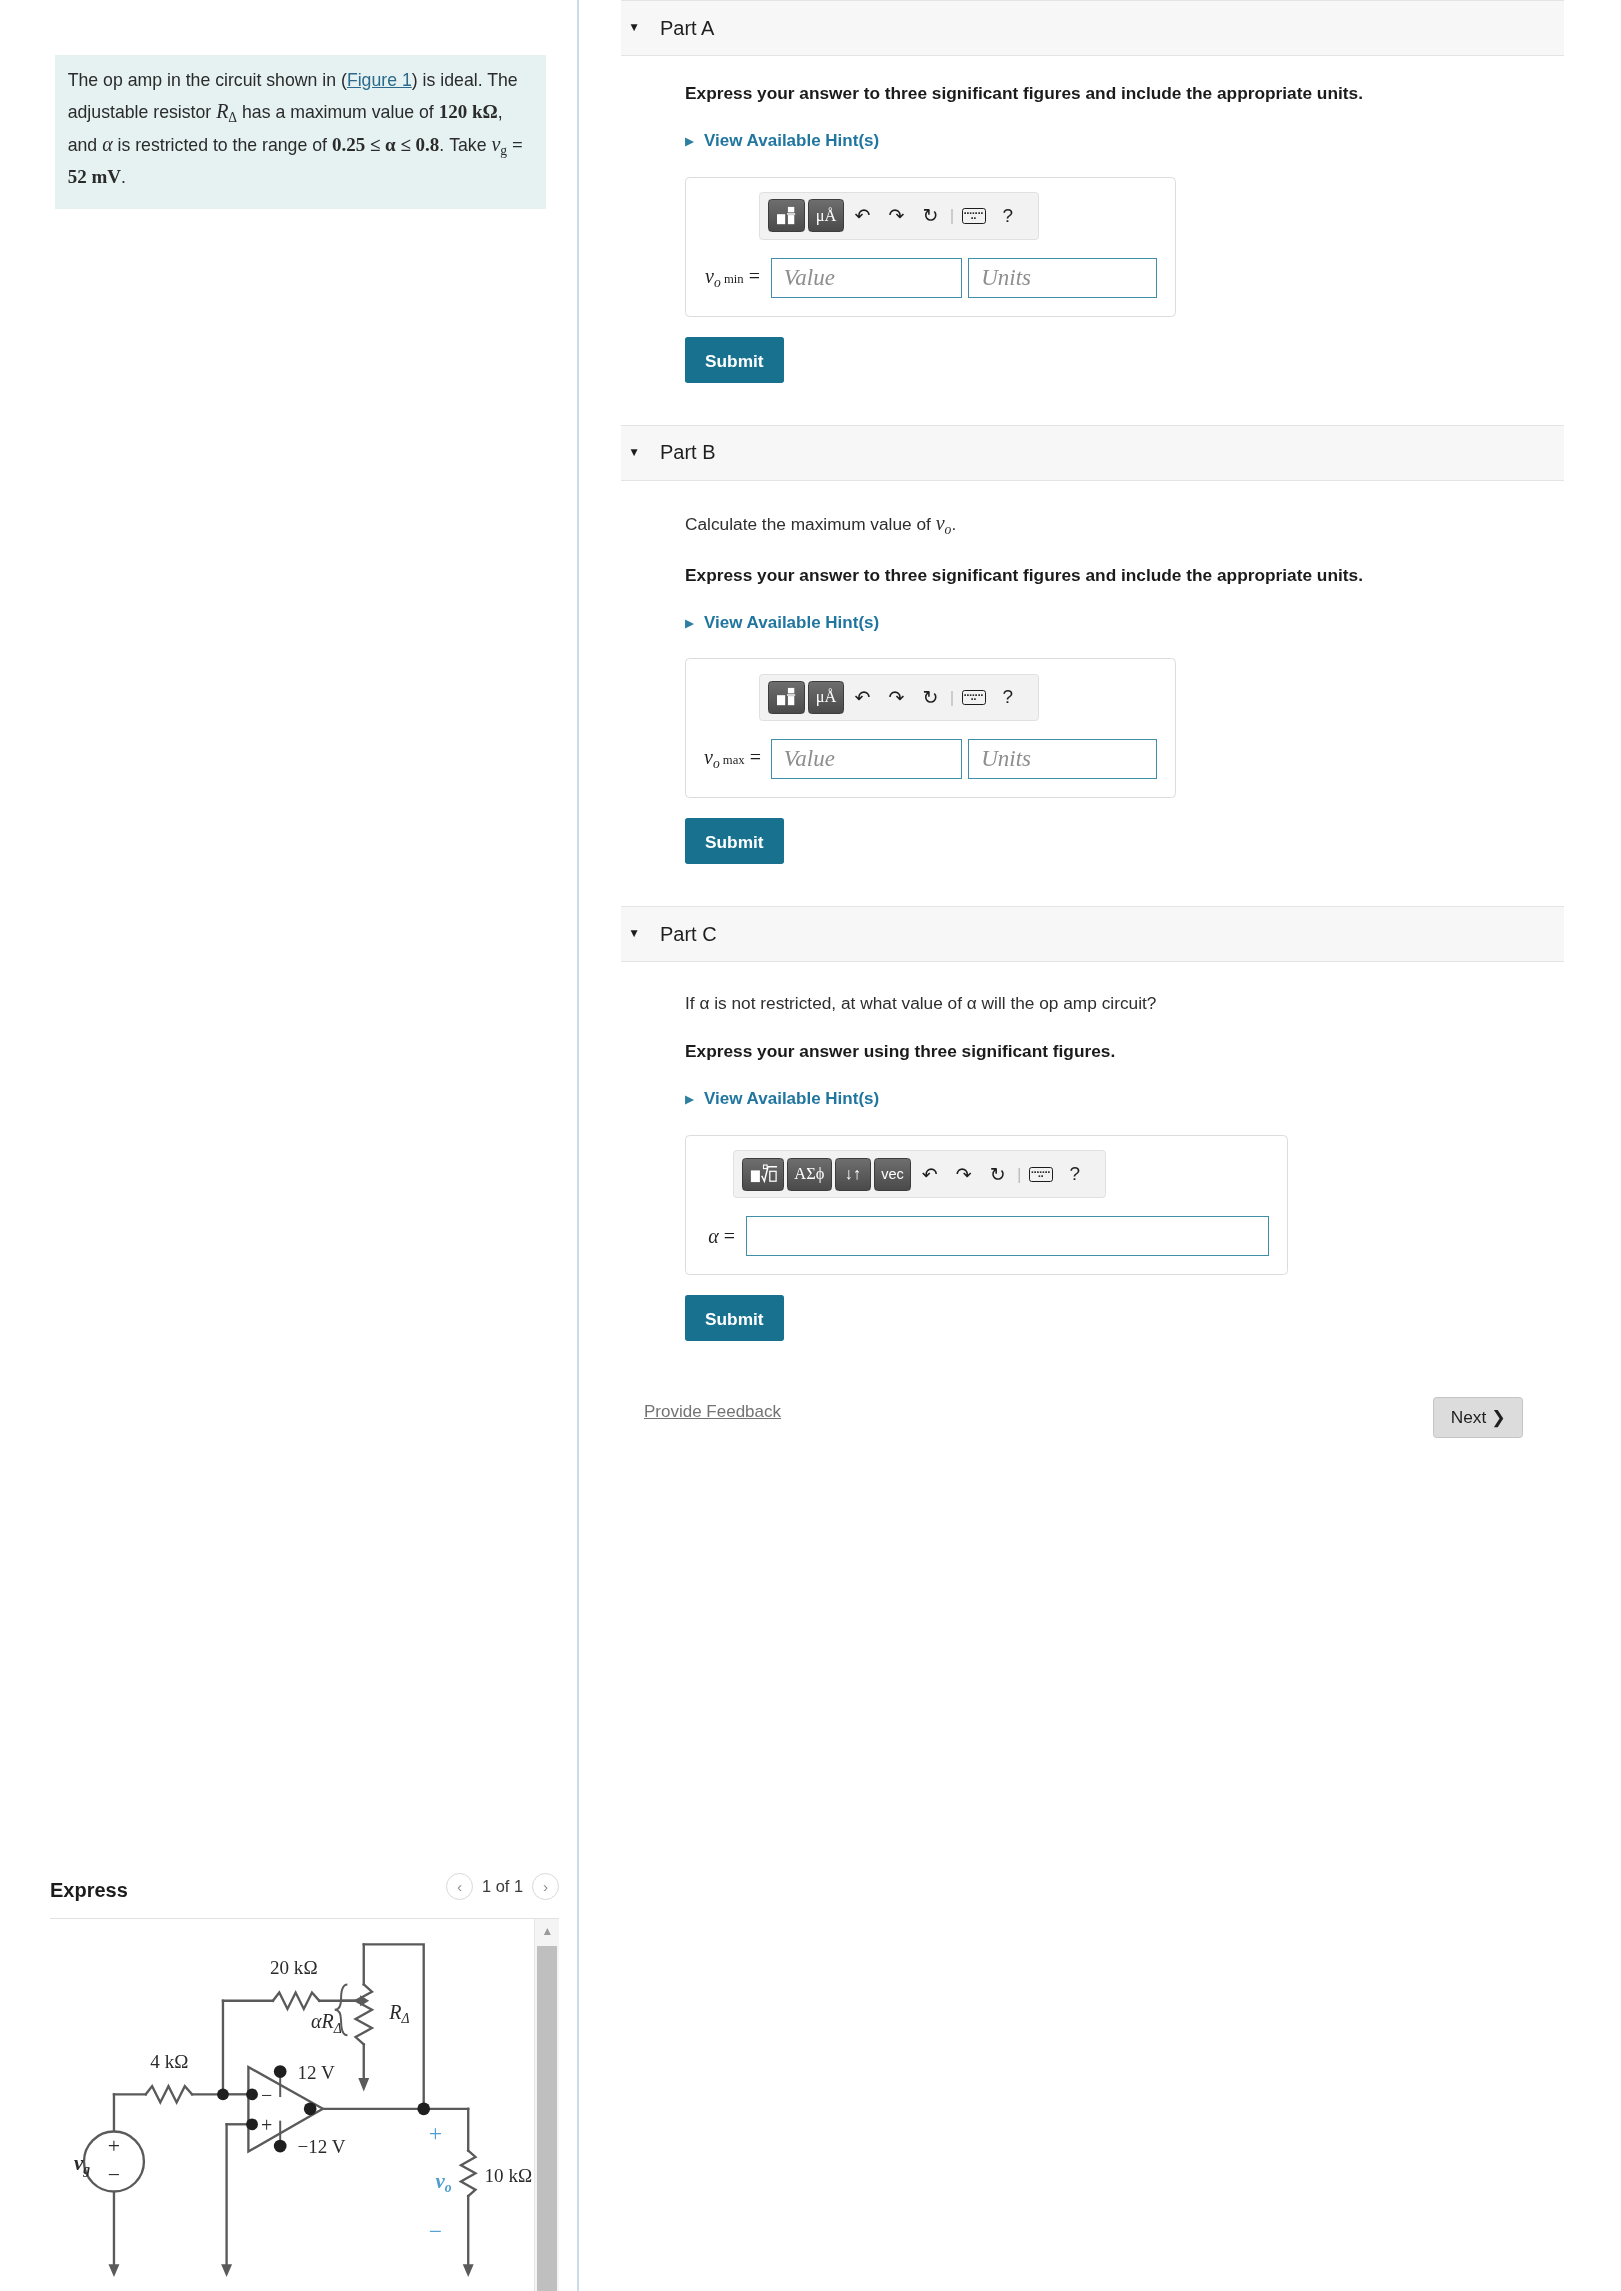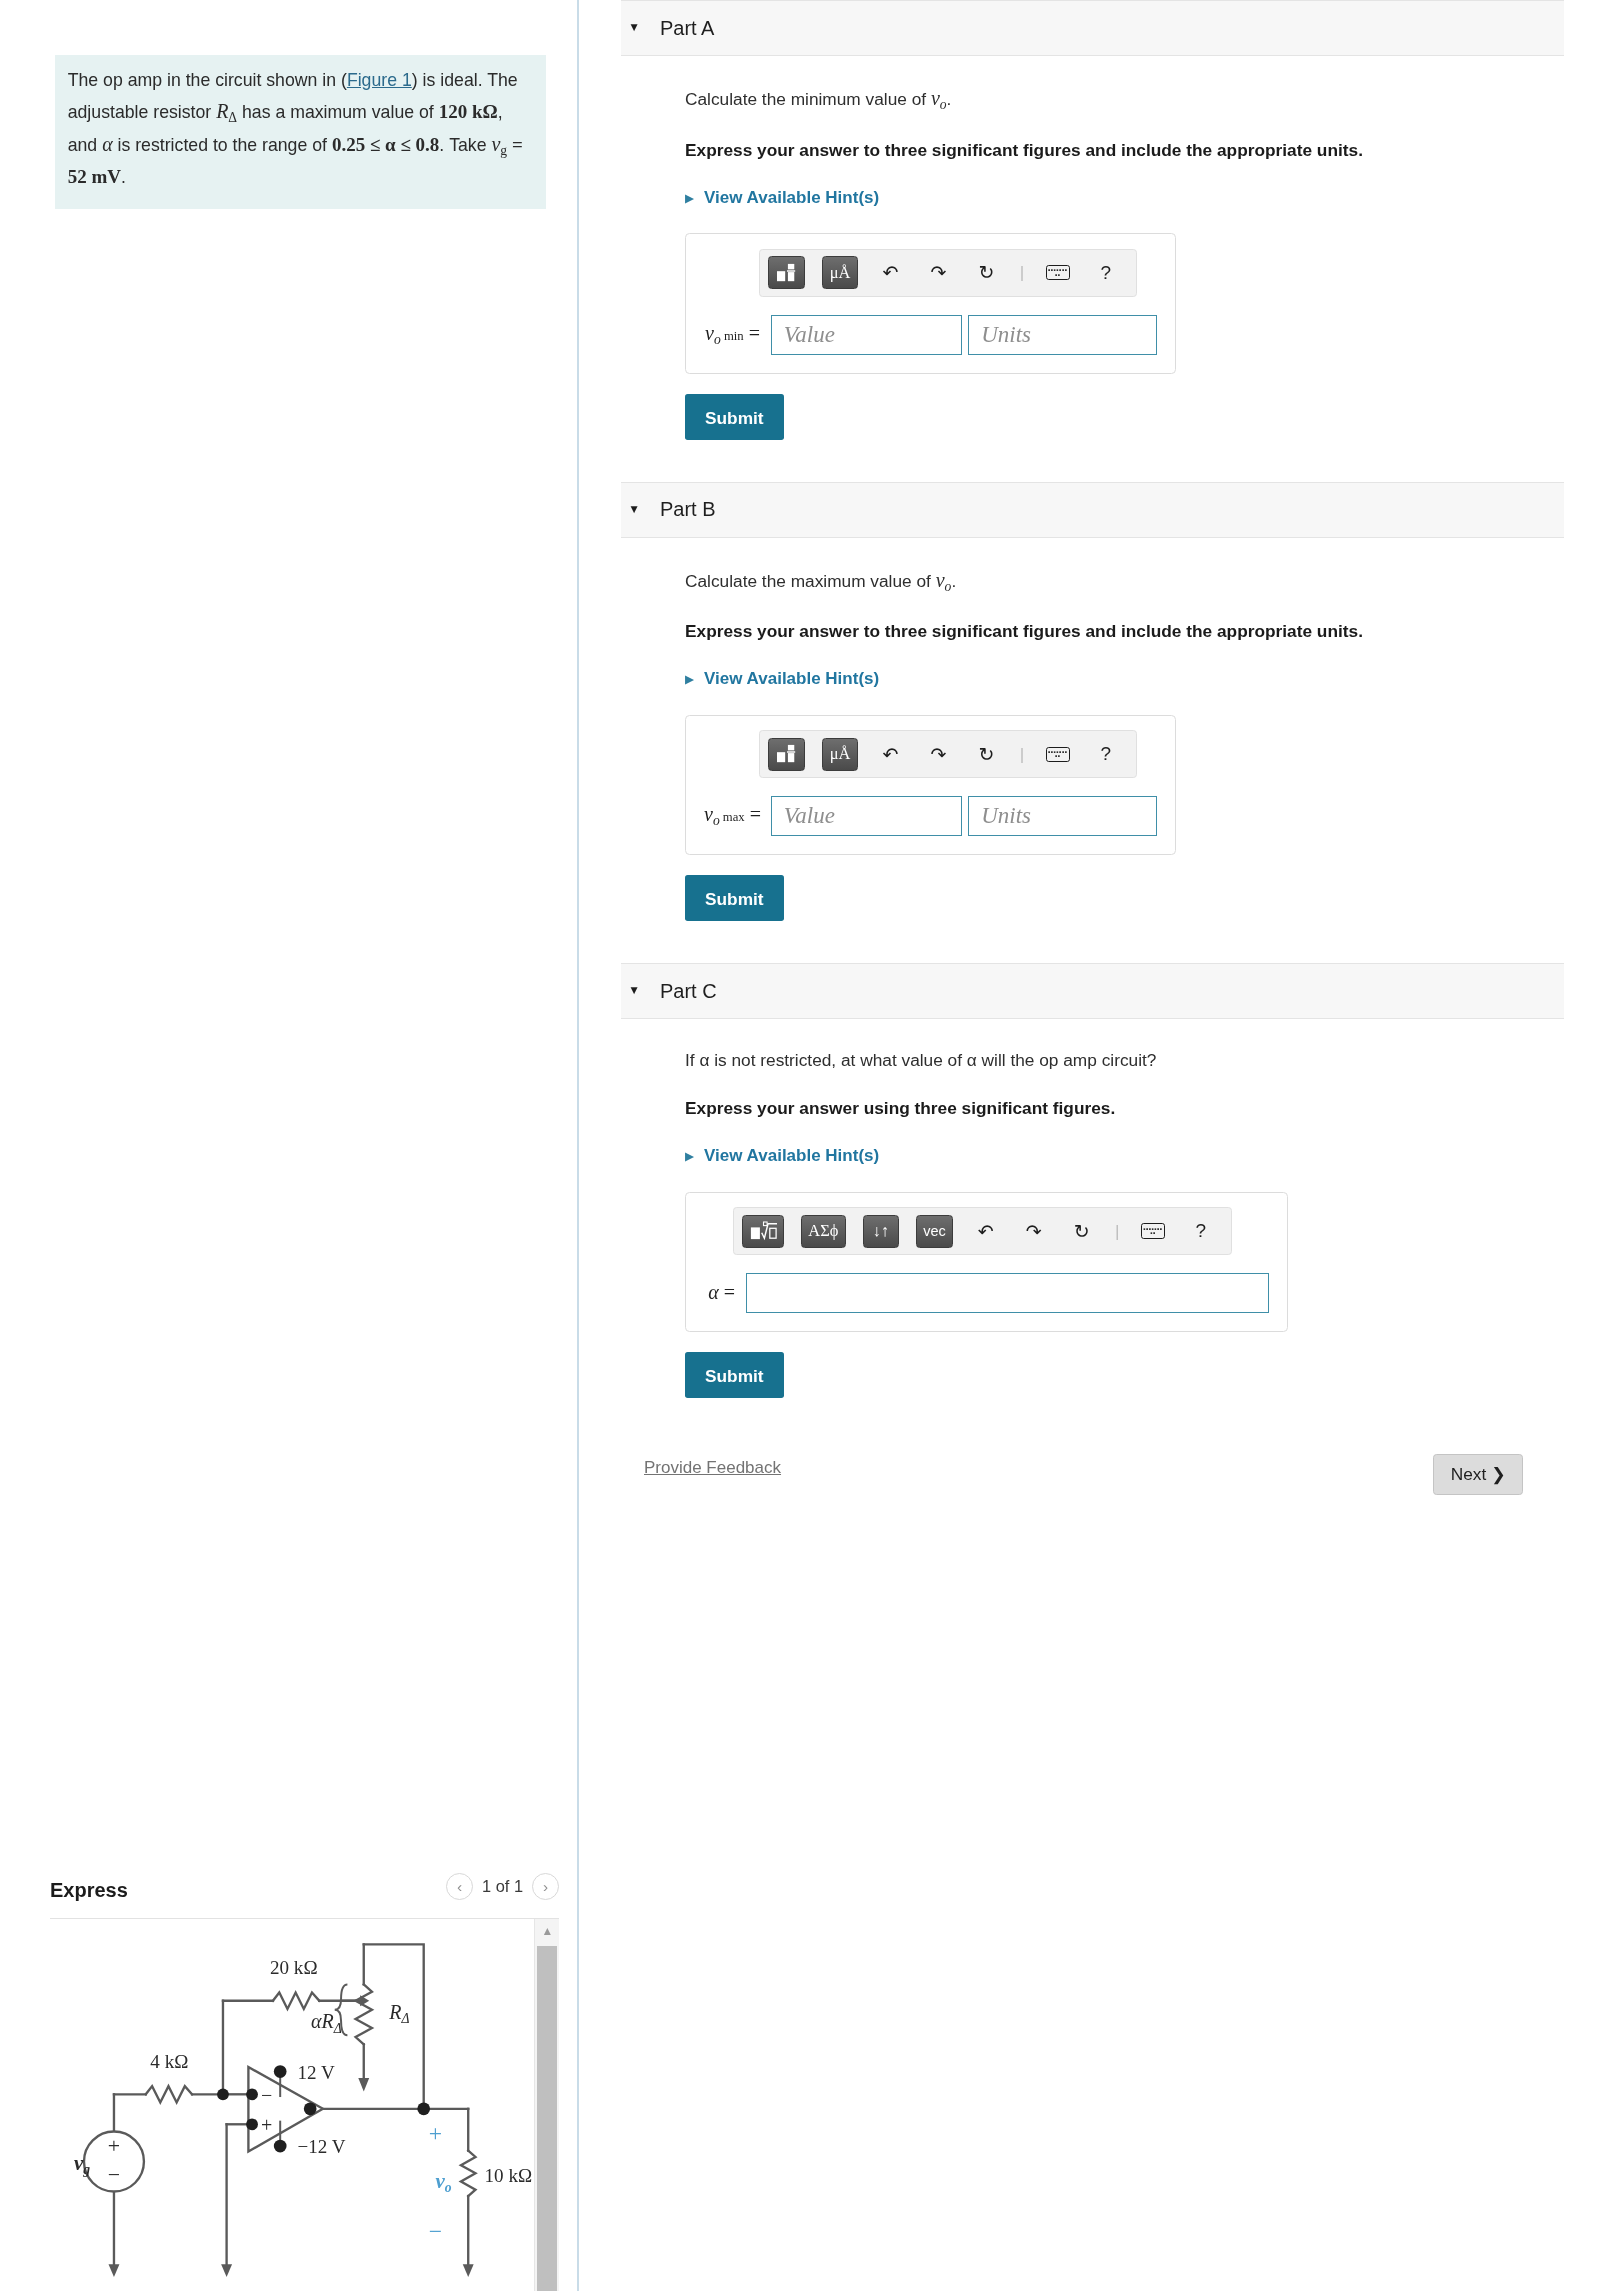--- a/index.html
+++ b/index.html
@@ -101,21 +101,21 @@
   .answer-box {
     margin-top: 25.5px;
     border: 0.9px solid #dcdcdc; border-radius: 4.5px;
     background: #fff;
     display: inline-block;
     padding: 0 0 18px 0;
   }
   .toolbar {
     margin: 14.5px 16.4px 0 73px;
     background: #f2f2f2; border: 0.9px solid #e0e0e0; border-radius: 3.6px;
-    display: inline-flex; align-items: center; gap: 17px;
+    display: inline-flex; align-items: center; gap: 3px;
     padding: 6.4px 14.5px 6.4px 8.2px;
   }
   .tbtn {
     background: linear-gradient(#6e6e6e, #4a4a4a);
     border: 0.9px solid #3c3c3c; border-radius: 3.6px;
     color: #fff; height: 33px; min-width: 36px;
     display: flex; align-items: center; justify-content: center;
     font-size: 16.4px; padding: 0 6.4px;
     font-family: "Liberation Serif", serif;
   }
@@ -311,24 +311,20 @@
 
   <div id="vert-divider"></div>
 
   <div id="right-col">
 
     <div class="part-header">
       <span class="caret">▼</span>
       <span class="part-label">Part A</span>
     </div>
     <div class="part-body">
-      <div class="q-line">
-        <span>Calculate the minimum value of</span>
-        <span class="mathi"><span>v</span><span class="subi">o</span></span><span>.</span>
-      </div>
       <div class="q-bold">Express your answer to three significant figures and include the appropriate units.</div>
       <div class="hint-row">
         <span class="hint-caret">▶</span>
         <span class="hint-link">View Available Hint(s)</span>
       </div>
 
       <div class="answer-box">
         <div class="toolbar">
           <div class="tbtn sq">
             <svg width="22" height="20" viewBox="0 0 24 22">

